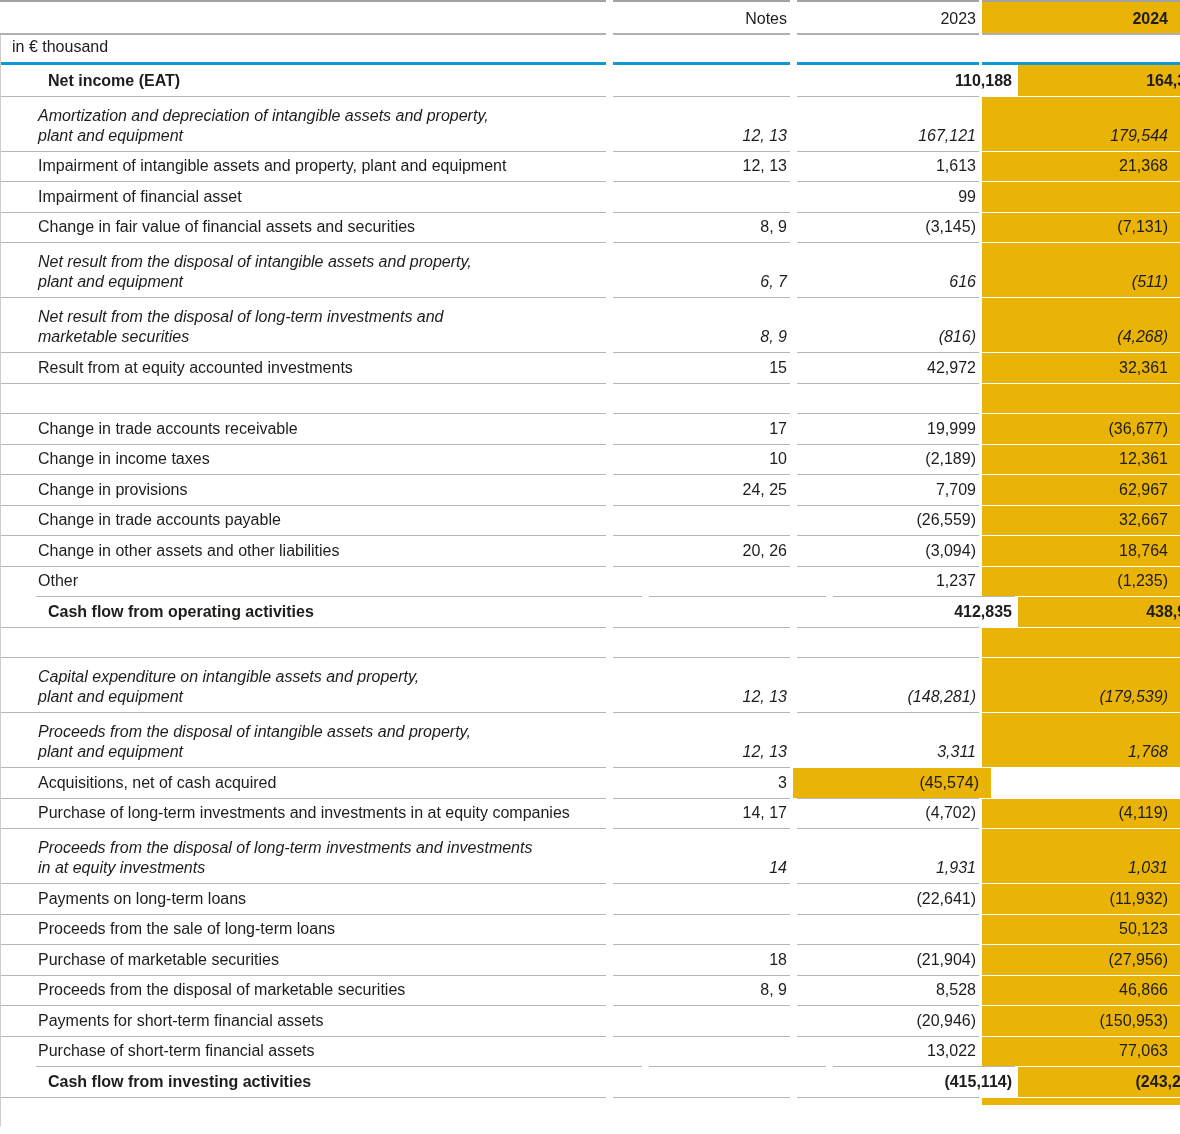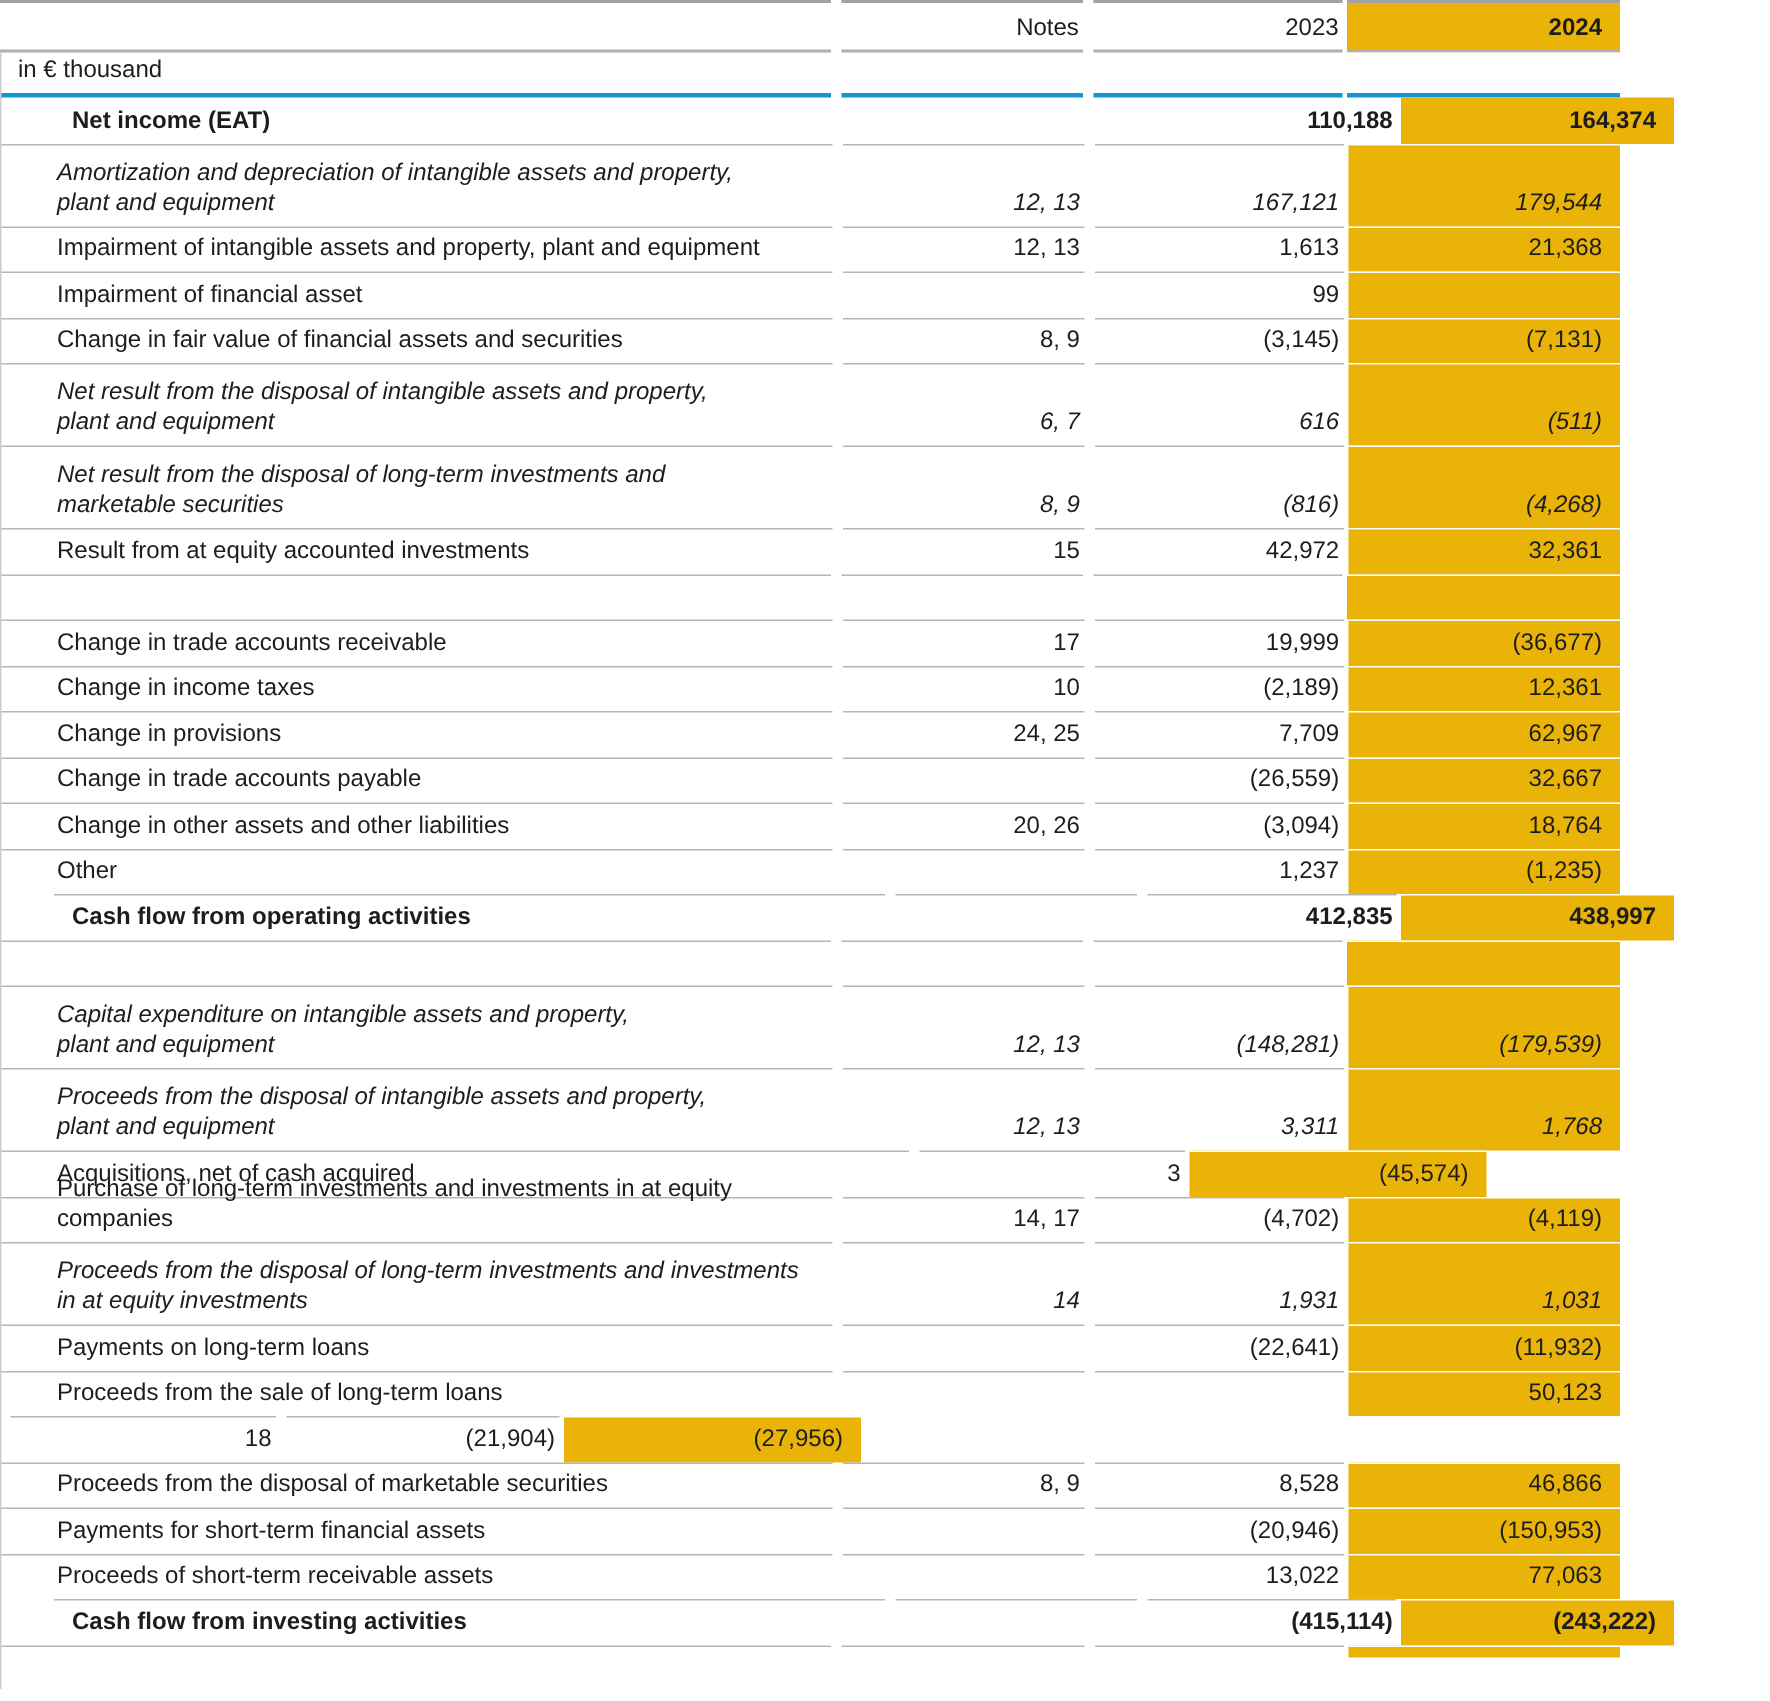--- a/index.html
+++ b/index.html
@@ -7,21 +7,21 @@
   body {
     width: 1180px; height: 1134px;
     background: #ffffff;
     font-family: "Liberation Sans", sans-serif;
     font-size: 16px;
     color: #1d1d1b;
     overflow: hidden;
   }
   .table { position: relative; width: 1180px; height: 1134px; overflow: hidden; }
 
-  .row { display: flex; width: 1080px; }
+  .row { display: flex; width: 1180px; }
   .c {
     display: flex; align-items: flex-end;
     padding-bottom: 5px;
     line-height: 20px;
   }
   .c1 { width: 606px; padding-left: 12px; white-space: pre-line; }
   .c2 { width: 177px; margin-left: 7px; justify-content: flex-end; padding-right: 3px; }
   .c3 { width: 182px; margin-left: 7px; justify-content: flex-end; padding-right: 3px; }
   .c4 { width: 198px; margin-left: 3px; justify-content: flex-end; padding-right: 12px; background: #eab308; }
 
@@ -212,38 +212,39 @@
         <div class="c c3">(22,641)</div>
         <div class="c c4">(11,932)</div>
       </div>
       <div class="row datarow single indent">
         <div class="c c1">Proceeds from the sale of long-term loans</div>
         <div class="c c2"></div>
         <div class="c c3"></div>
         <div class="c c4">50,123</div>
       </div>
       <div class="row datarow single indent">
+        <div class="c c1">Purchase of marketable securities</div>
         <div class="c c2">18</div>
         <div class="c c3">(21,904)</div>
         <div class="c c4">(27,956)</div>
       </div>
       <div class="row datarow single indent">
         <div class="c c1">Proceeds from the disposal of marketable securities</div>
         <div class="c c2">8, 9</div>
         <div class="c c3">8,528</div>
         <div class="c c4">46,866</div>
       </div>
       <div class="row datarow single indent">
         <div class="c c1">Payments for short-term financial assets</div>
         <div class="c c2"></div>
         <div class="c c3">(20,946)</div>
         <div class="c c4">(150,953)</div>
       </div>
       <div class="row datarow single indent">
-        <div class="c c1">Proceeds of short-term receivable assets</div>
+        <div class="c c1">Purchase of short-term financial assets</div>
         <div class="c c2"></div>
         <div class="c c3">13,022</div>
         <div class="c c4">77,063</div>
       </div>
       <div class="row datarow single bold">
         <div class="c c1">Cash flow from investing activities</div>
         <div class="c c2"></div>
         <div class="c c3">(415,114)</div>
         <div class="c c4">(243,222)</div>
       </div>

